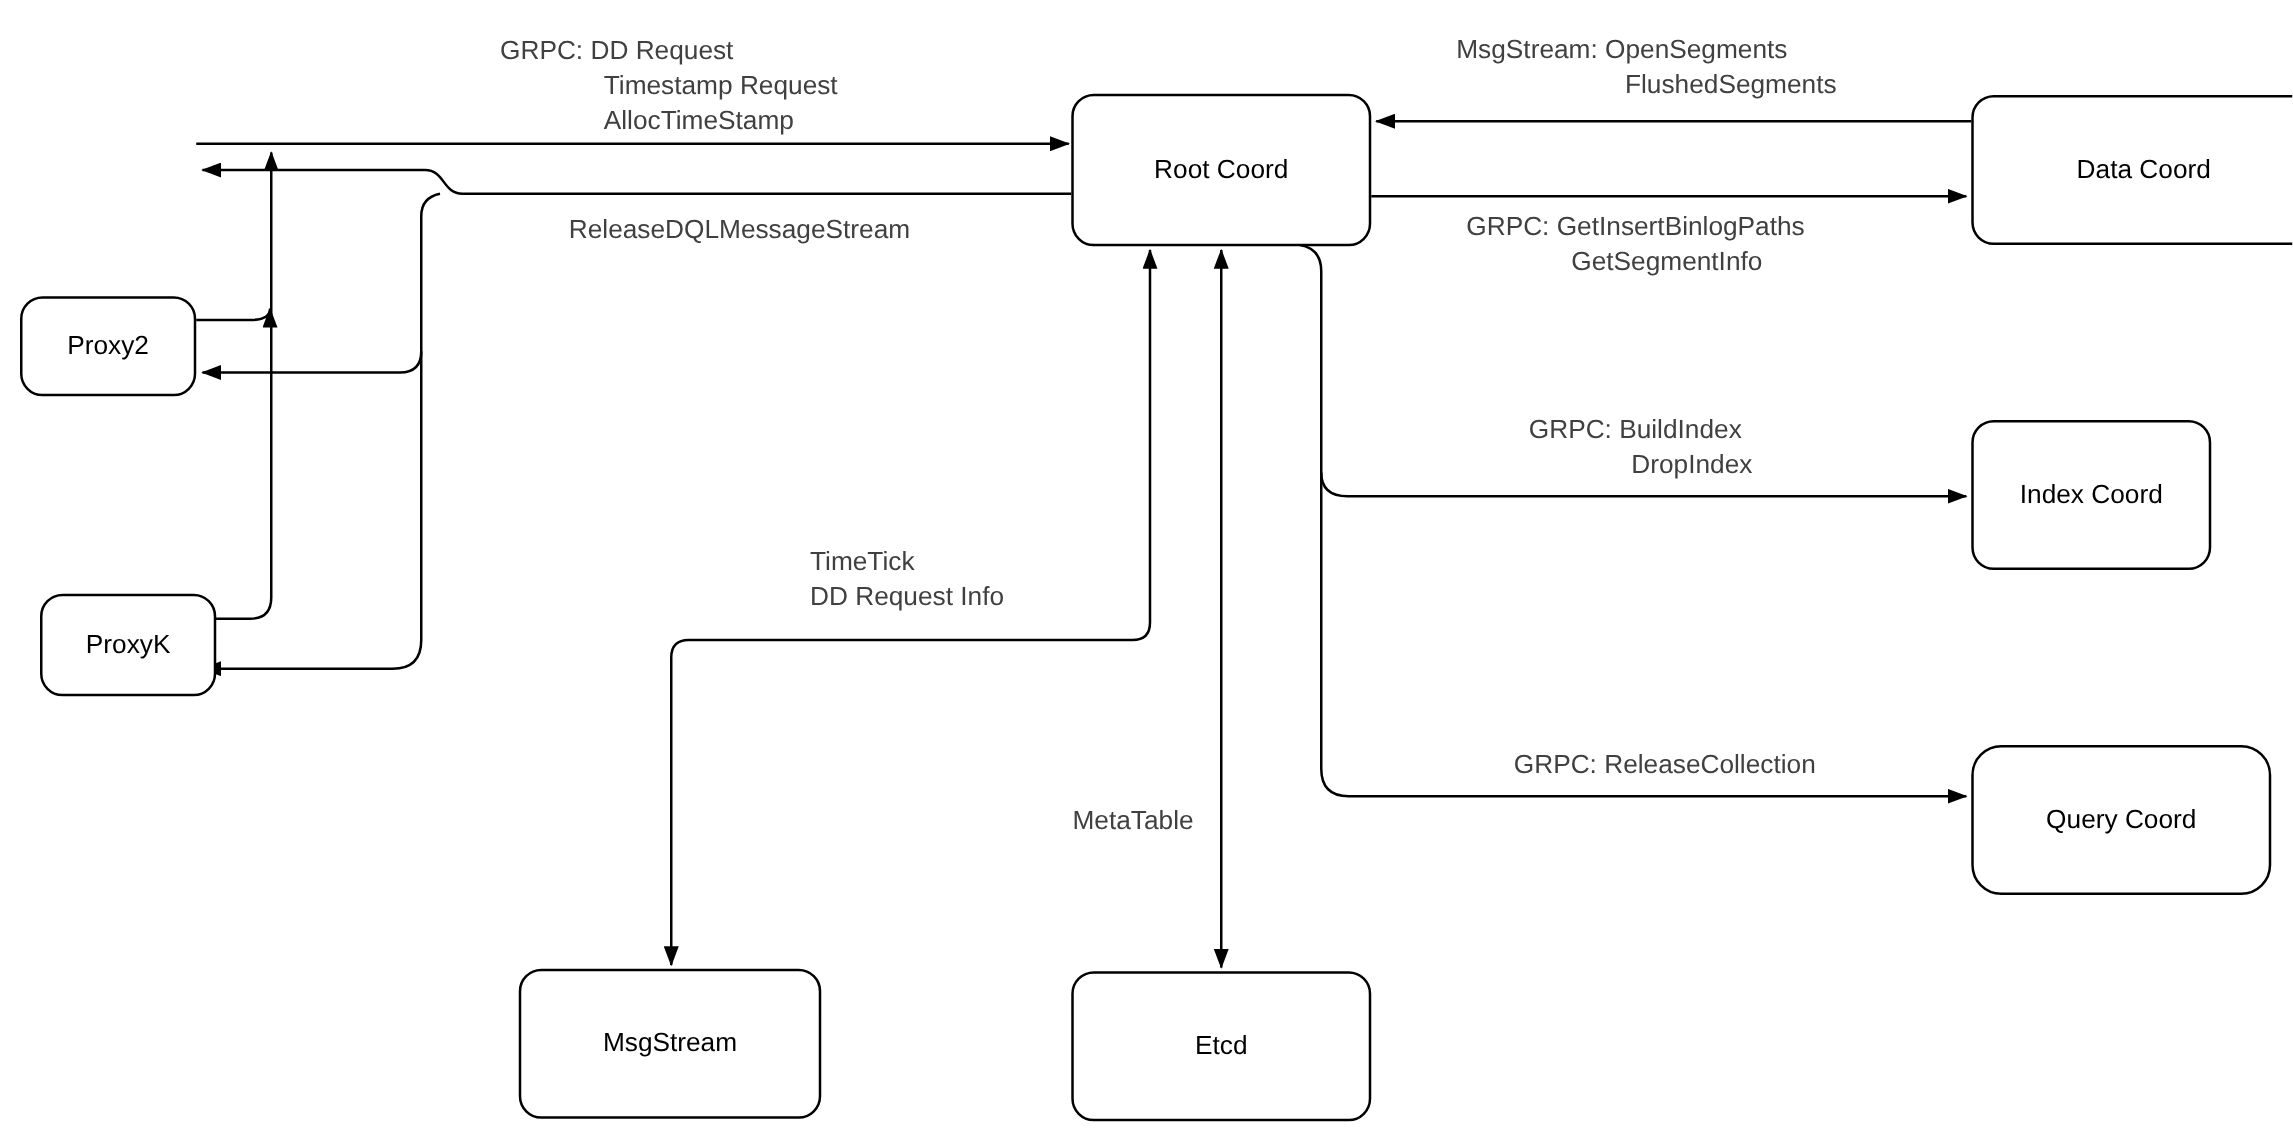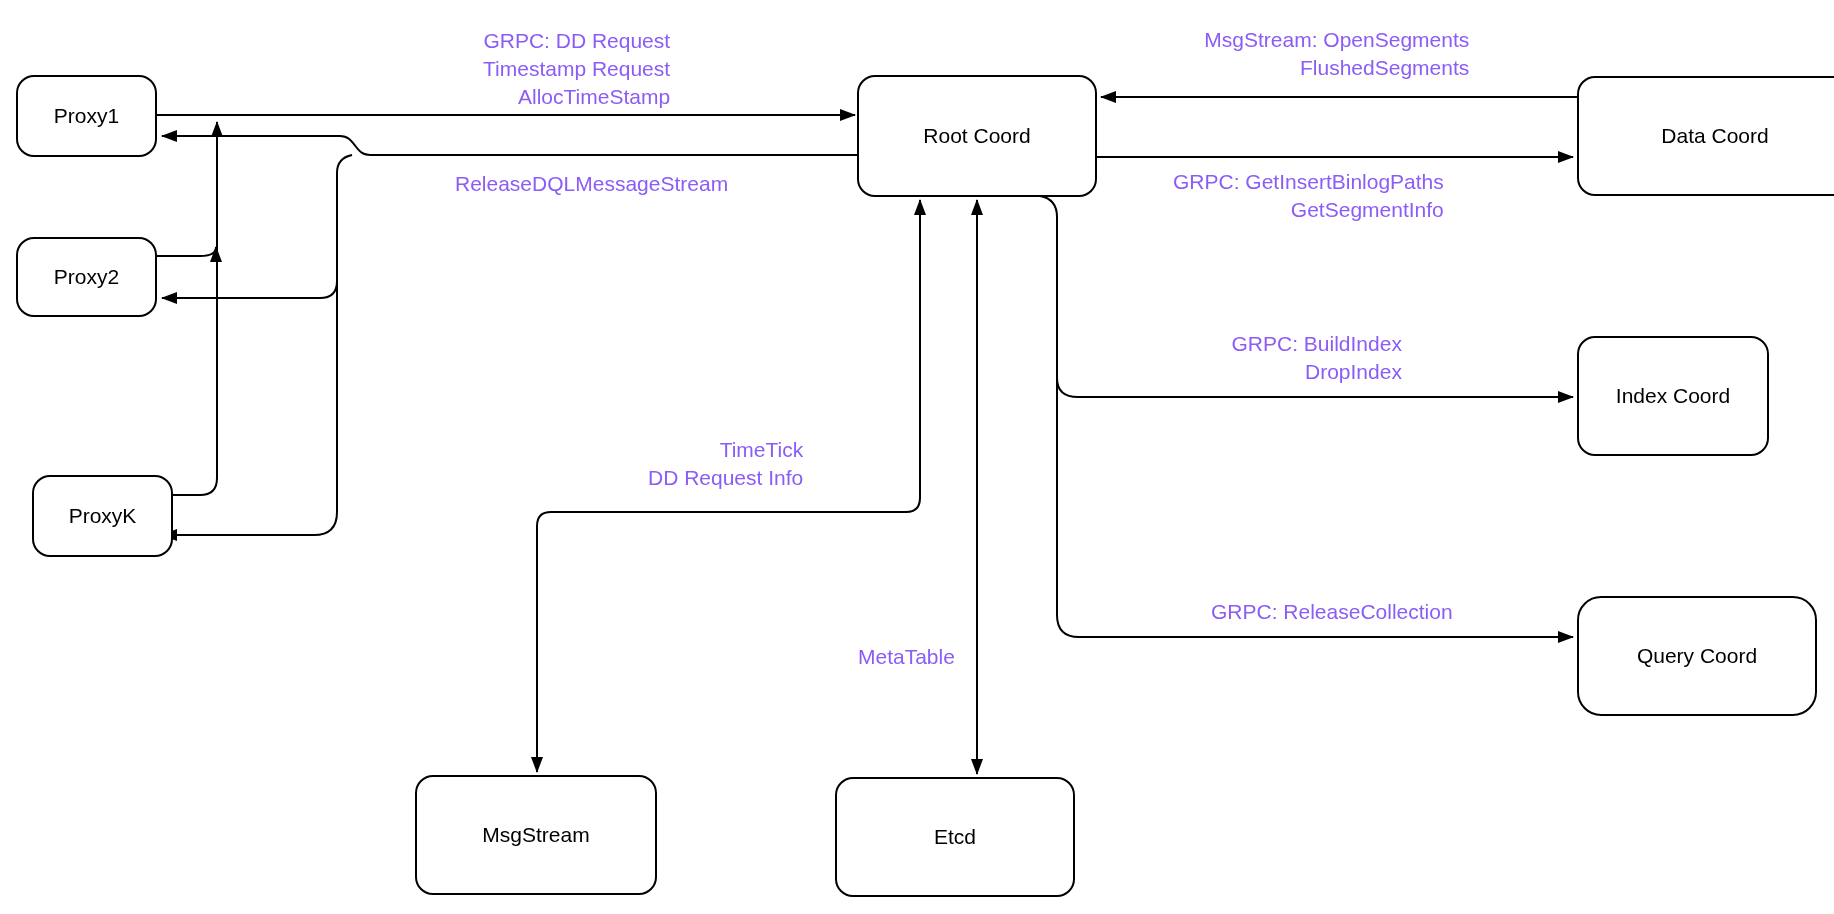--- a/index.html
+++ b/index.html
@@ -16,23 +16,22 @@
     box-sizing:border-box;
     background:#ffffff;
     border:2px solid #000000;
     border-radius:18px;
     display:flex;align-items:center;justify-content:center;
     font-size:21px;color:#000000;
     white-space:nowrap;
   }
   .edge-label{
     position:absolute;
-    font-size:21px;line-height:28px;color:#8b5cf6;
+    font-size:21px;line-height:28px;color:#404040;
     white-space:nowrap;
-    text-align:right;
   }
   .edge-label div{white-space:nowrap;}
 </style>
 </head>
 <body>
 
 <div id="canvas">
 
   <svg id="edges" width="1834" height="914" viewBox="0 0 1834 914" xmlns="http://www.w3.org/2000/svg">
     <defs>
@@ -60,23 +59,20 @@
       <path d="M 920,200 L 920,498 Q 920,512 906,512 L 551,512 Q 537,512 537,526 L 537,772" marker-start="url(#arrow)" marker-end="url(#arrow)"></path>
 
       <path d="M 977,200 L 977,774" marker-start="url(#arrow)" marker-end="url(#arrow)"></path>
 
       <path d="M 1040,196 Q 1057,199 1057,217 L 1057,615 Q 1057,637 1079,637 L 1573,637" marker-end="url(#arrow)"></path>
 
       <path d="M 1057,378 Q 1057,397 1078,397 L 1573,397" marker-end="url(#arrow)"></path>
     </g>
   </svg>
 
-  <div class="node" style="left:16px;top:75px;width:141px;height:82px;">
-    <span>Proxy1</span>
-  </div>
   <div class="node" style="left:16px;top:237px;width:141px;height:80px;">
     <span>Proxy2</span>
   </div>
   <div class="node" style="left:32px;top:475px;width:141px;height:82px;">
     <span>ProxyK</span>
   </div>
   <div class="node" style="left:857px;top:75px;width:240px;height:122px;">
     <span>Root Coord</span>
   </div>
   <div class="node" style="left:1577px;top:76px;width:276px;height:120px;">
@@ -84,21 +80,21 @@
   </div>
   <div class="node" style="left:1577px;top:336px;width:192px;height:120px;">
     <span>Index Coord</span>
   </div>
   <div class="node" style="left:1577px;top:596px;width:240px;height:120px;border-radius:24px;">
     <span>Query Coord</span>
   </div>
   <div class="node" style="left:415px;top:775px;width:242px;height:120px;">
     <span>MsgStream</span>
   </div>
-  <div class="node" style="left:835px;top:777px;width:240px;height:120px;">
+  <div class="node" style="left:857px;top:777px;width:240px;height:120px;">
     <span>Etcd</span>
   </div>
 
   <div class="edge-label" style="left:400px;top:27px;">
     <div>GRPC: DD Request</div>
     <div style="margin-left:83px;">Timestamp Request</div>
     <div style="margin-left:83px;">AllocTimeStamp</div>
   </div>
 
   <div class="edge-label" style="left:380px;top:170px;">

